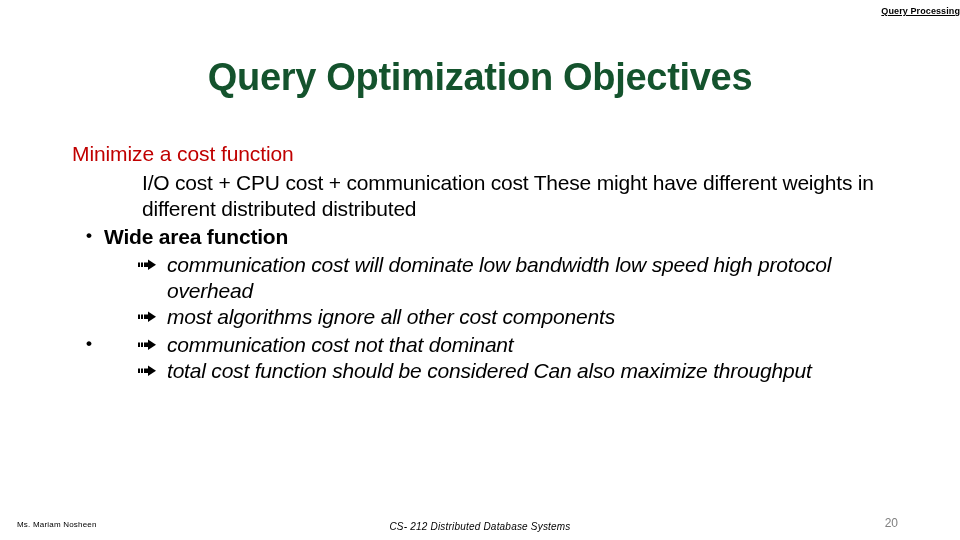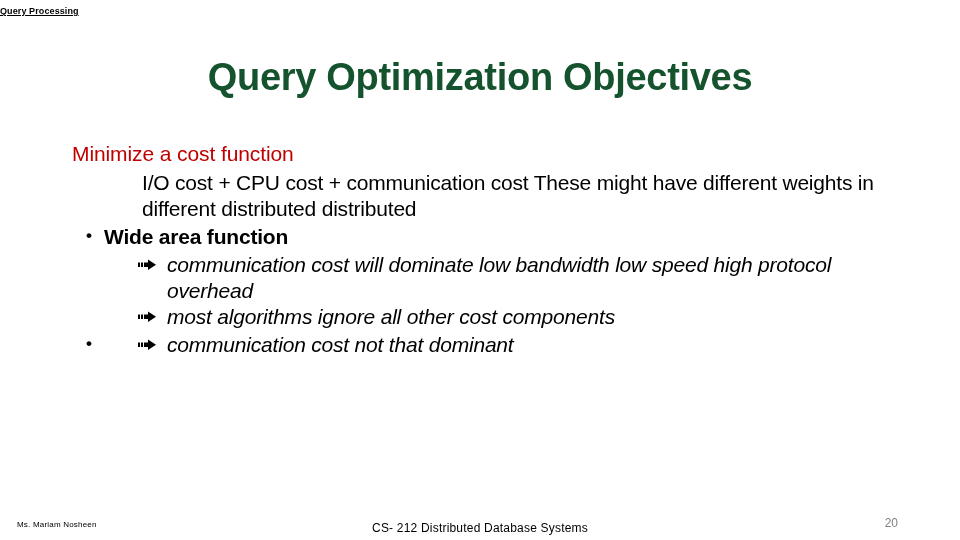--- a/index.html
+++ b/index.html
@@ -22,21 +22,21 @@
     height: 540px;
     background: #ffffff;
   }
 
   
   .slide-header {
     position: absolute;
     top: 6px;
     left: 0;
     width: 960px;
-    text-align: left;
+    text-align: right;
     font-size: 9px;
     font-weight: bold;
     color: #000000;
     letter-spacing: 0.1px;
   }
   .slide-header span {
     text-decoration: underline;
   }
 
   
@@ -129,23 +129,24 @@
     font-size: 8px;
     color: #000000;
     letter-spacing: 0.2px;
   }
   .footer-center {
     position: absolute;
     left: 0;
     top: 521px;
     width: 960px;
     text-align: center;
-    font-size: 12px;
+    font-size: 10px;
     color: #000000;
     letter-spacing: 0.2px;
+    font-style: italic;
   }
   .footer-page {
     position: absolute;
     right: 62px;
     top: 516px;
     font-size: 12px;
     color: #808080;
   }
 </style>
 </head>
@@ -203,20 +204,31 @@
         <svg width="19" height="13" viewBox="0 0 19 13" aria-hidden="true">
           <rect x="0" y="4.5" width="2" height="4.5" fill="#000000"></rect>
           <rect x="3" y="4.5" width="2" height="4.5" fill="#000000"></rect>
           <rect x="6" y="4.5" width="5" height="4.5" fill="#000000"></rect>
           <polygon points="10,1.5 18,6.75 10,12" fill="#000000"></polygon>
         </svg>
       </span>
       <span class="arrow-text">communication cost not that dominant</span>
     </div>
 
+    <div class="arrow-row">
+      <span class="arrow">
+        <svg width="19" height="13" viewBox="0 0 19 13" aria-hidden="true">
+          <rect x="0" y="4.5" width="2" height="4.5" fill="#000000"></rect>
+          <rect x="3" y="4.5" width="2" height="4.5" fill="#000000"></rect>
+          <rect x="6" y="4.5" width="5" height="4.5" fill="#000000"></rect>
+          <polygon points="10,1.5 18,6.75 10,12" fill="#000000"></polygon>
+        </svg>
+      </span>
+      <span class="arrow-text">total cost function should be considered Can also maximize throughput</span>
+    </div>
 
   </div>
 
   <div class="footer-left">Ms. Mariam Nosheen</div>
   <div class="footer-center">CS- 212 Distributed Database Systems</div>
   <div class="footer-page">20</div>
 
 </div>
 
 </body></html>

